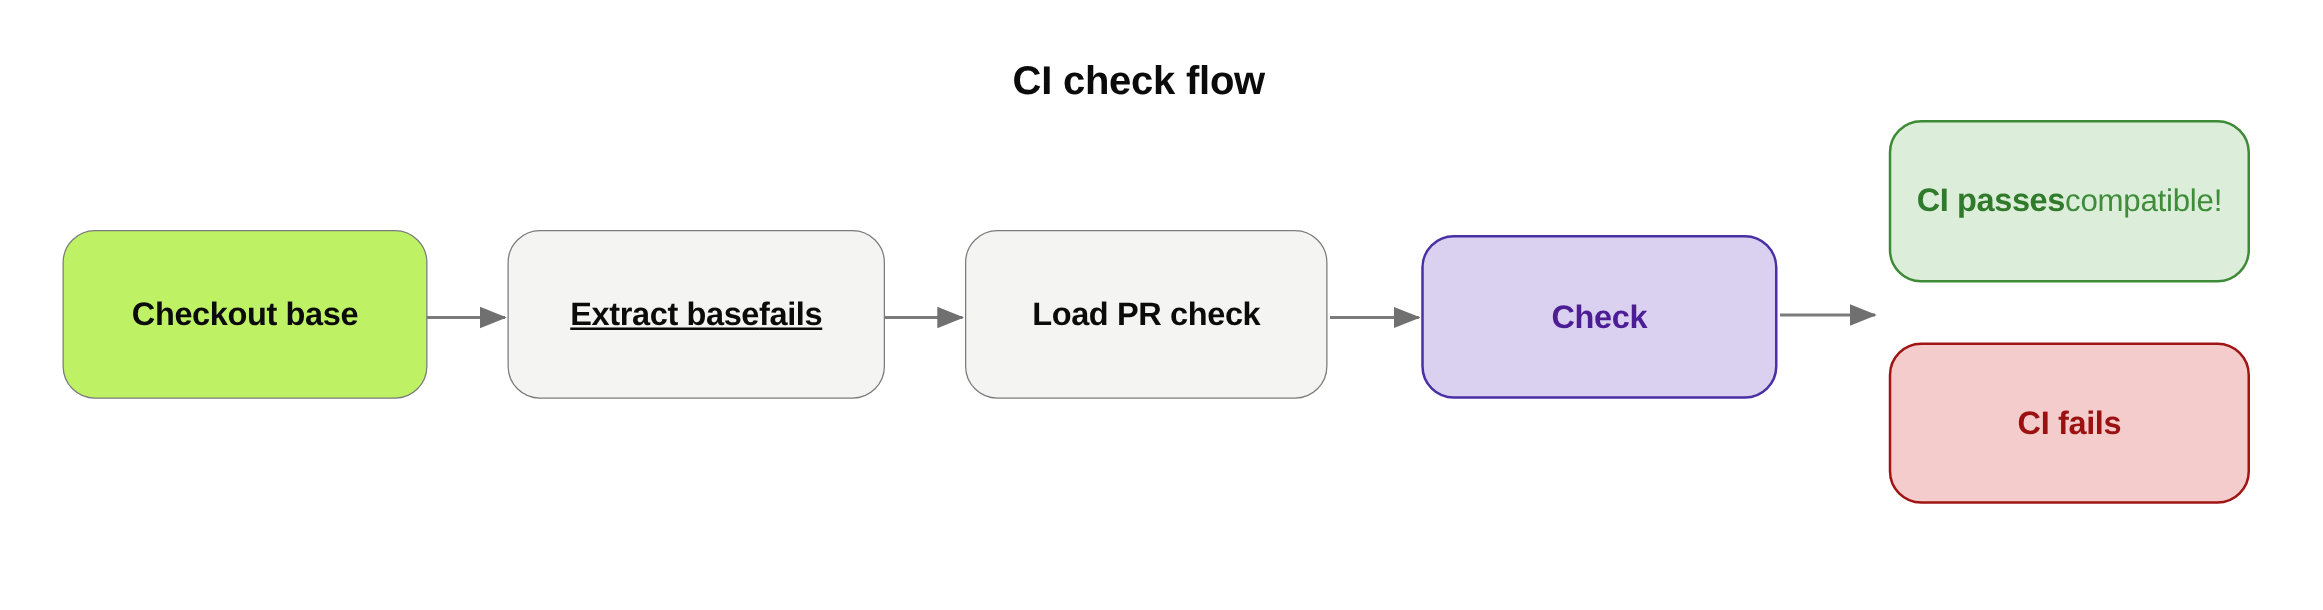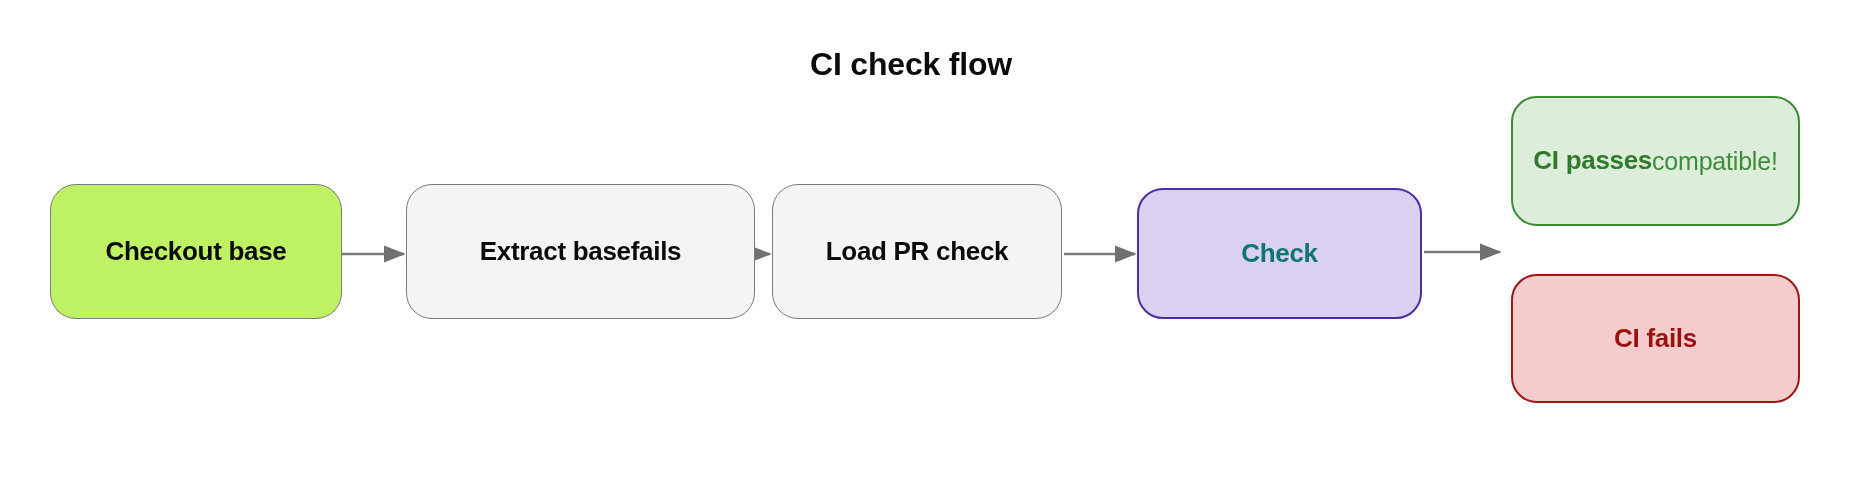--- a/index.html
+++ b/index.html
@@ -63,21 +63,21 @@
   }
 
   .node-process {
     background: #f4f4f2;
     border: 1.6px solid #7b7b7b;
     color: #0b0b0b;
   }
   .node-decision {
     background: #d9d1ef;
     border: 2px solid #1d4ed8;
-    color: #0f766e;
+    color: #4c1d95;
   }
   .node-success {
     background: #dcedda;
     border: 2px solid #3d8b37;
     color: #2f7a2b;
   }
   .node-failure {
     background: #f4cccc;
     border: 2px solid #a01414;
     color: #9b1111;
@@ -113,21 +113,21 @@
         <line x1="699" y1="238" x2="770" y2="238" stroke="#7b7b7b" stroke-width="2.4" marker-end="url(#arrowhead)"></line>
         <line x1="1064" y1="238" x2="1135" y2="238" stroke="#7b7b7b" stroke-width="2.4" marker-end="url(#arrowhead)"></line>
         <line x1="1424" y1="236" x2="1500" y2="236" stroke="#7b7b7b" stroke-width="2.4" marker-end="url(#arrowhead)"></line>
       </g>
   </svg>
 
   <div id="nodes-layer">
       <div class="node node-process" style="left: 38px; top: 168px; width: 292px; height: 135px; background: #bef264; border-color: rgb(123, 123, 123); margin-left: 12px;">
         <div class="line-main">Checkout base</div>
       </div>
-      <div class="node node-process" style="left: 406px; top: 168px; width: 349px; height: 135px; background: rgb(244, 244, 242); border-color: rgb(123, 123, 123);">
+      <div class="node node-process" style="left: 406px; top: 168px; width: 302px; height: 135px; background: rgb(244, 244, 242); border-color: rgb(123, 123, 123); text-decoration: underline;">
         <div class="line-main">Extract base</div>
         <div class="line-main">fails</div>
       </div>
       <div class="node node-process" style="left: 772px; top: 168px; width: 290px; height: 135px; background: rgb(244, 244, 242); border-color: rgb(123, 123, 123);">
         <div class="line-main">Load PR check</div>
       </div>
       <div class="node node-decision" style="left: 1137px; top: 172px; width: 285px; height: 131px; background: rgb(217, 209, 239); border-color: rgb(74, 47, 165);">
         <div class="line-main">Check</div>
       </div>
       <div class="node node-success" style="left: 1511px; top: 80px; width: 289px; height: 130px; background: rgb(220, 237, 218); border-color: rgb(61, 139, 55);">

